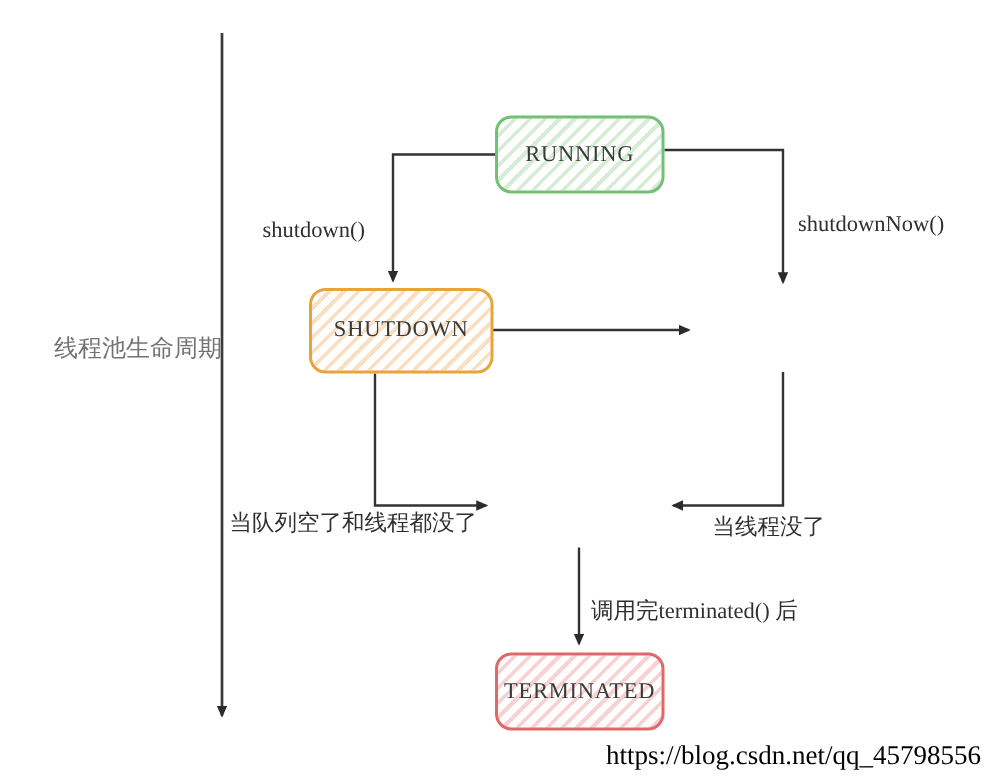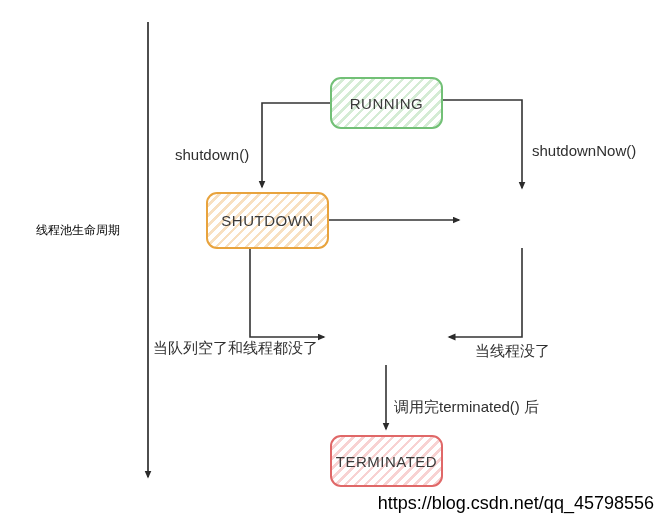--- a/index.html
+++ b/index.html
@@ -1,21 +1,21 @@
 <!DOCTYPE html>
 <html><head>
 <meta charset="utf-8">
 <style>
   html, body { margin: 0; padding: 0; background: #ffffff; }
   .canvas {
     position: relative;
     width: 667px;
     height: 520px;
     background: #ffffff;
-    font-family: Liberation Sans, sans-serif;
+    font-family: Liberation Serif, serif;
     overflow: hidden;
   }
   svg.connectors {
     position: absolute;
     left: 0; top: 0;
     width: 667px; height: 520px;
   }
   .node {
     position: absolute;
     border: 2px solid;
@@ -51,22 +51,22 @@
     text-align: right;
   }
   .edge-label {
     position: absolute;
     font-size: 15px;
     color: #2f2f2f;
     white-space: nowrap;
   }
   .axis-label {
     position: absolute;
-    font-size: 12px;
-    color: #000000;
+    font-size: 16px;
+    color: #737373;
     white-space: nowrap;
     text-align: right;
   }
   .watermark {
     position: absolute;
     right: 13px;
     bottom: 6px;
     font-size: 18px;
     color: #000000;
     white-space: nowrap;

